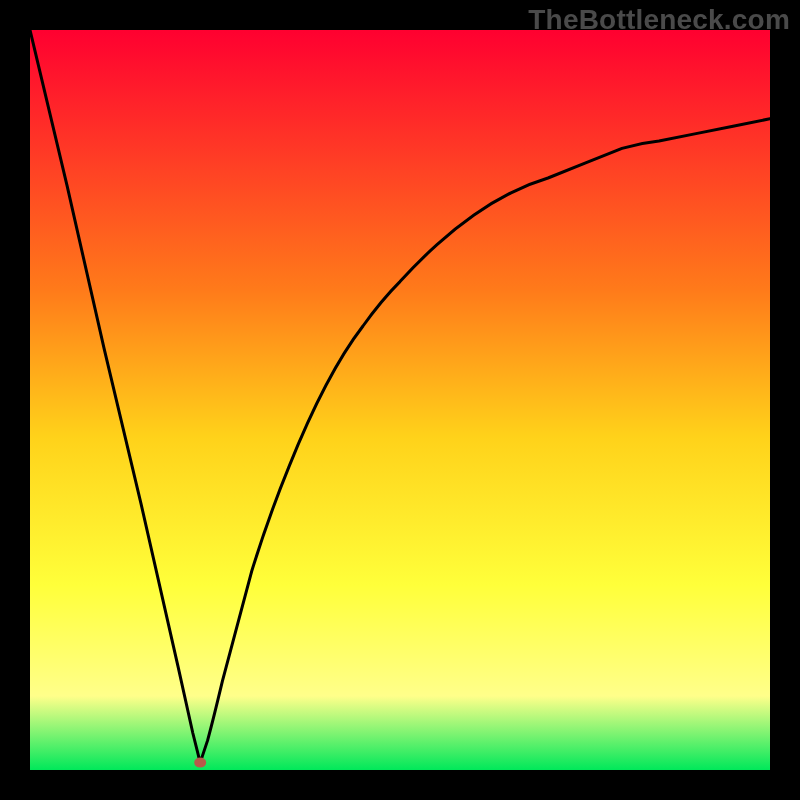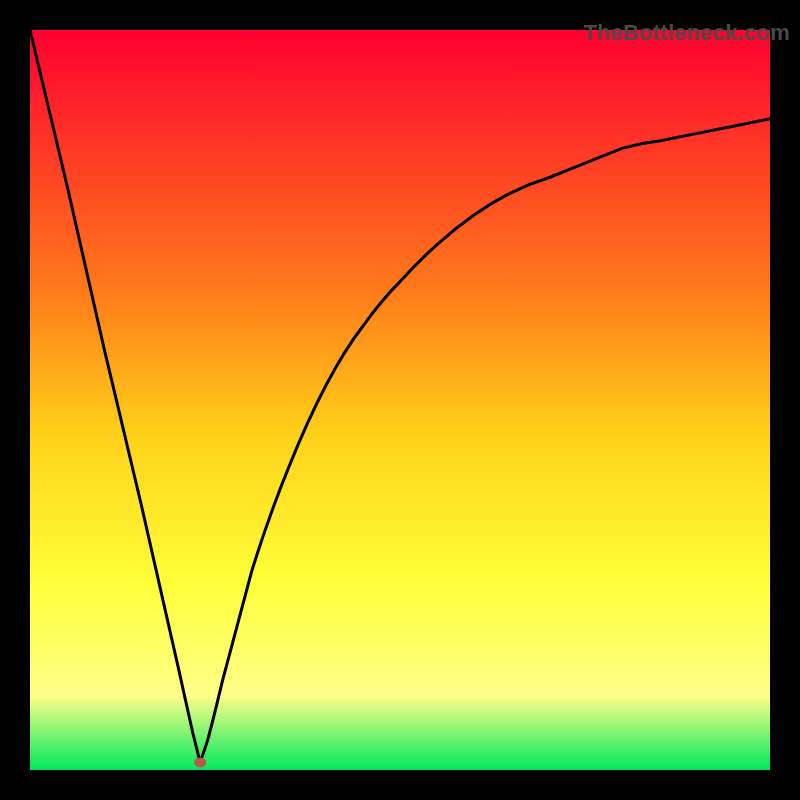--- a/index.html
+++ b/index.html
@@ -19,24 +19,24 @@
   }
   .plot {
     position: absolute;
     left: 30px;
     top: 30px;
     width: 740px;
     height: 740px;
   }
   .watermark {
     position: absolute;
-    top: 20px;
+    top: 4px;
     right: 10px;
     color: #4a4a4a;
-    font-size: 22px;
+    font-size: 28px;
     font-weight: 600;
     letter-spacing: 0.2px;
     user-select: none;
   }
 </style>
 </head>
 <body>
 
 <div class="frame">
   <svg class="plot" viewBox="0 0 740 740" preserveAspectRatio="none">

